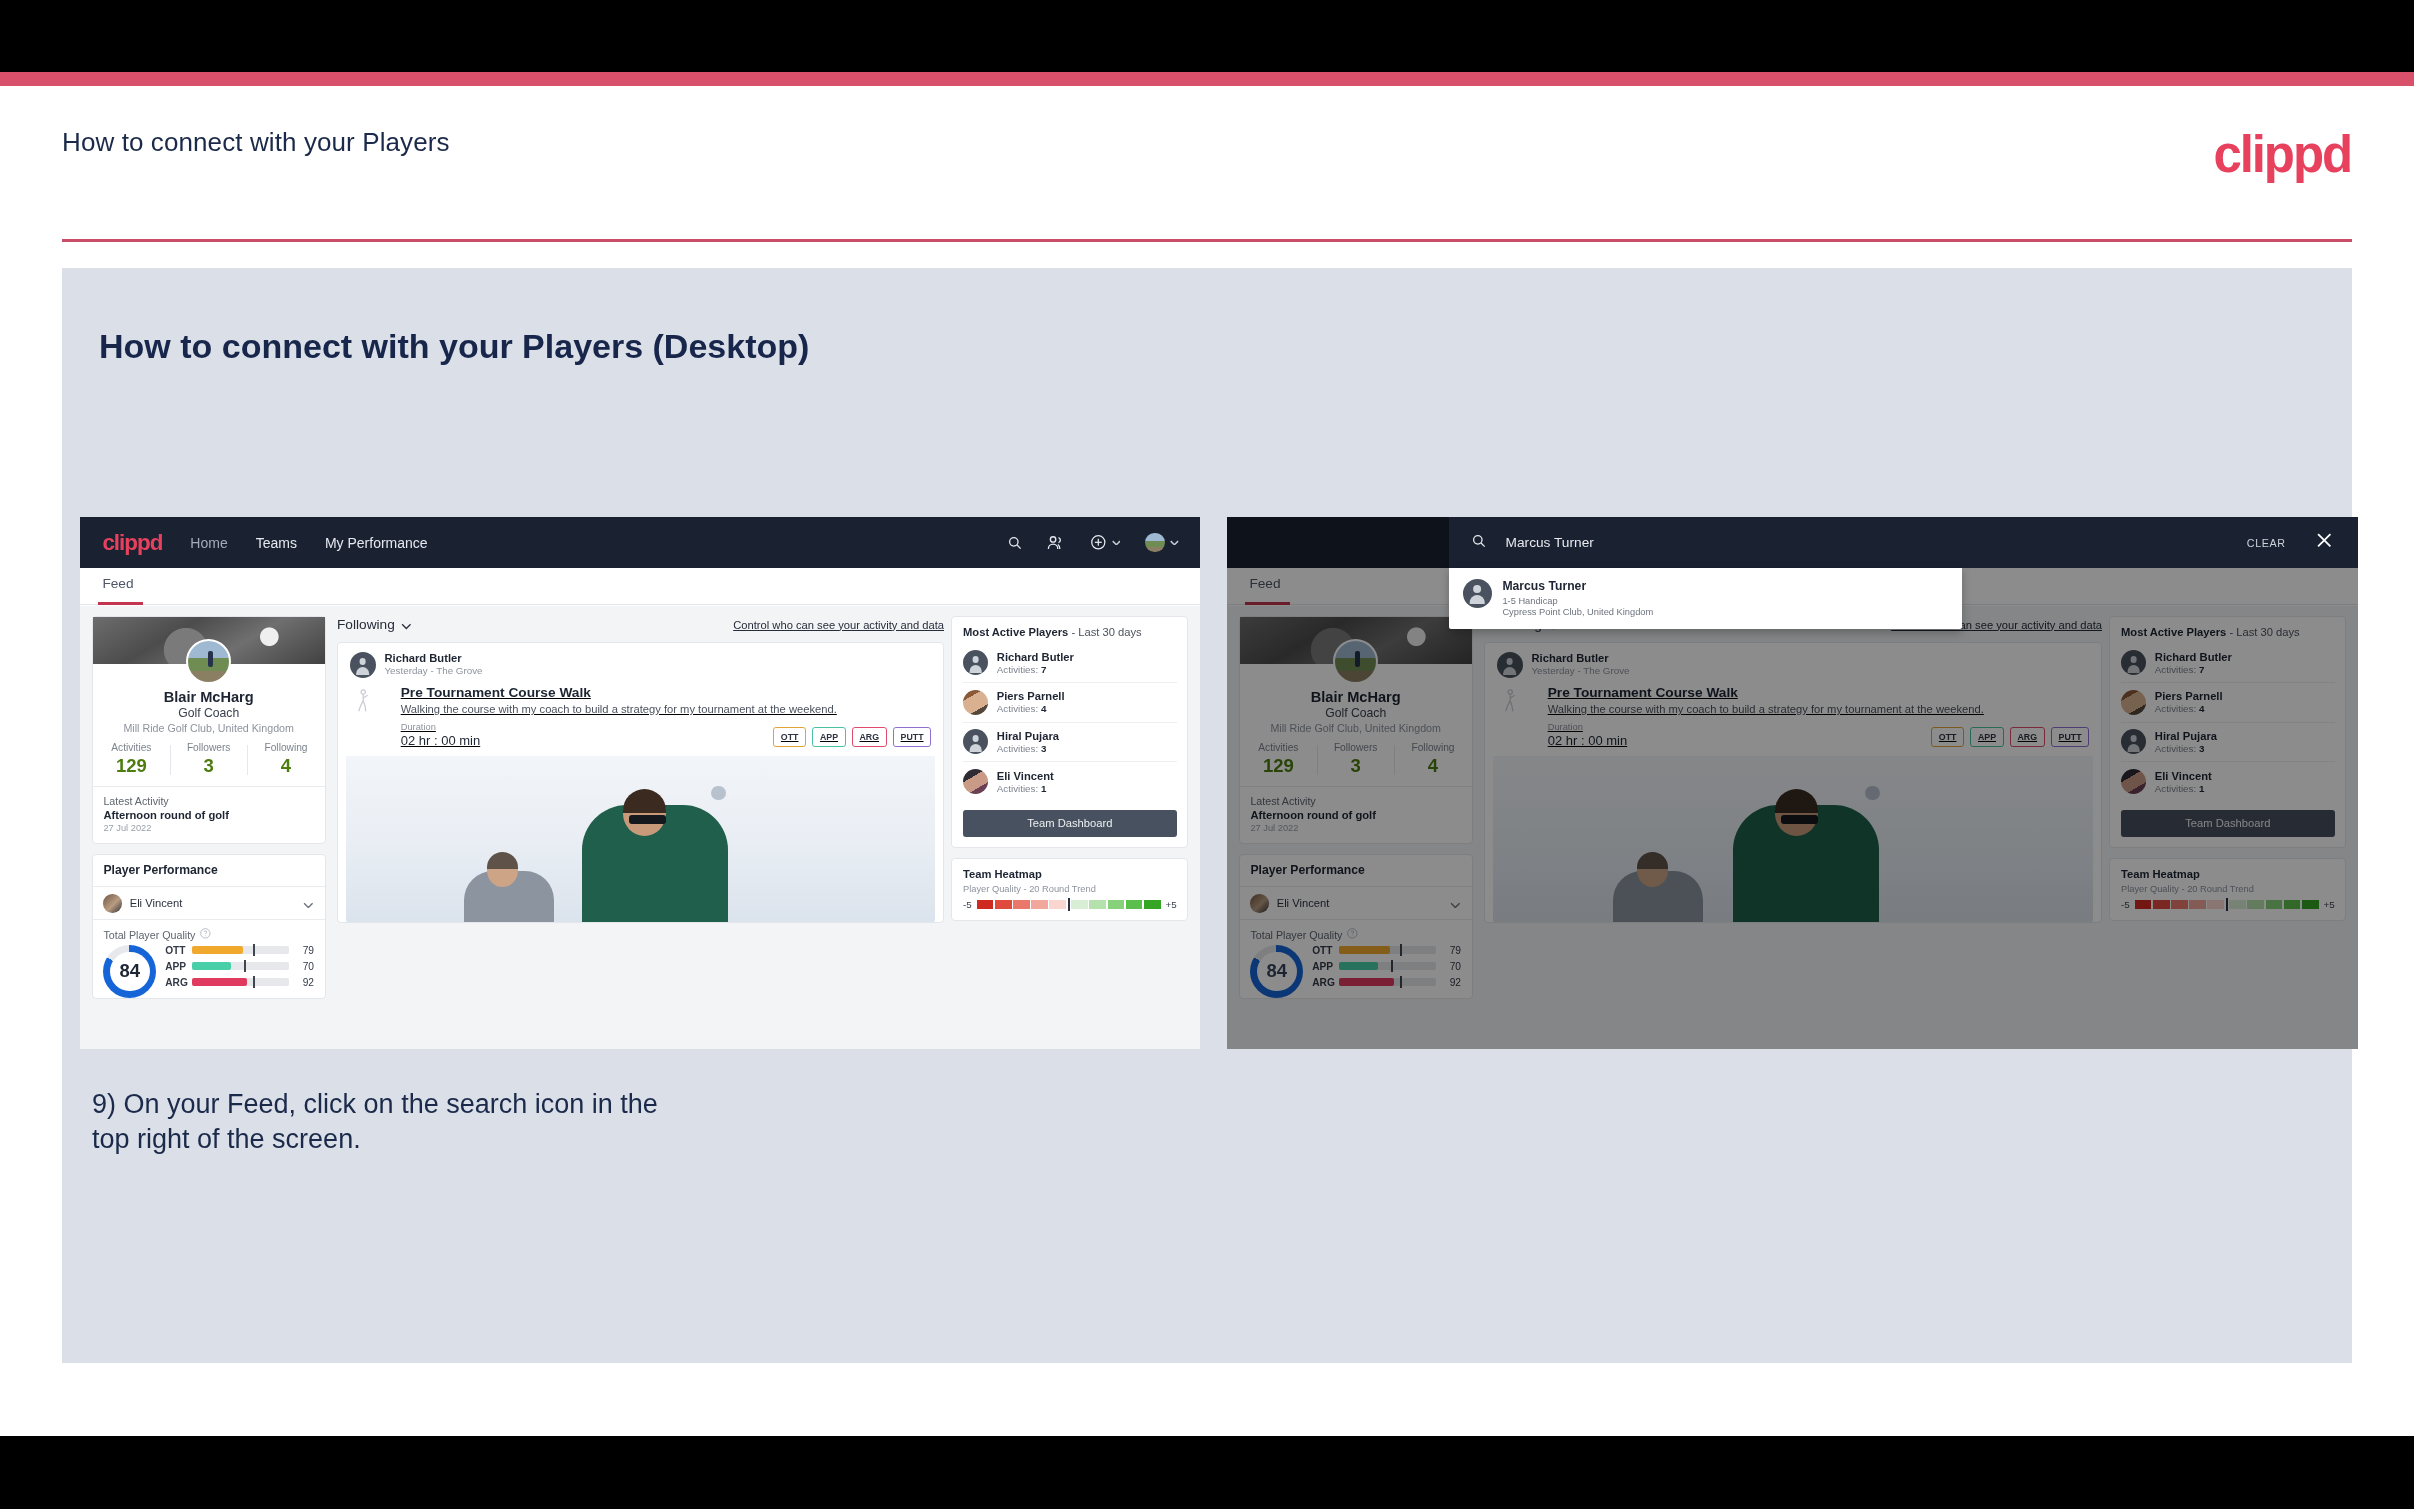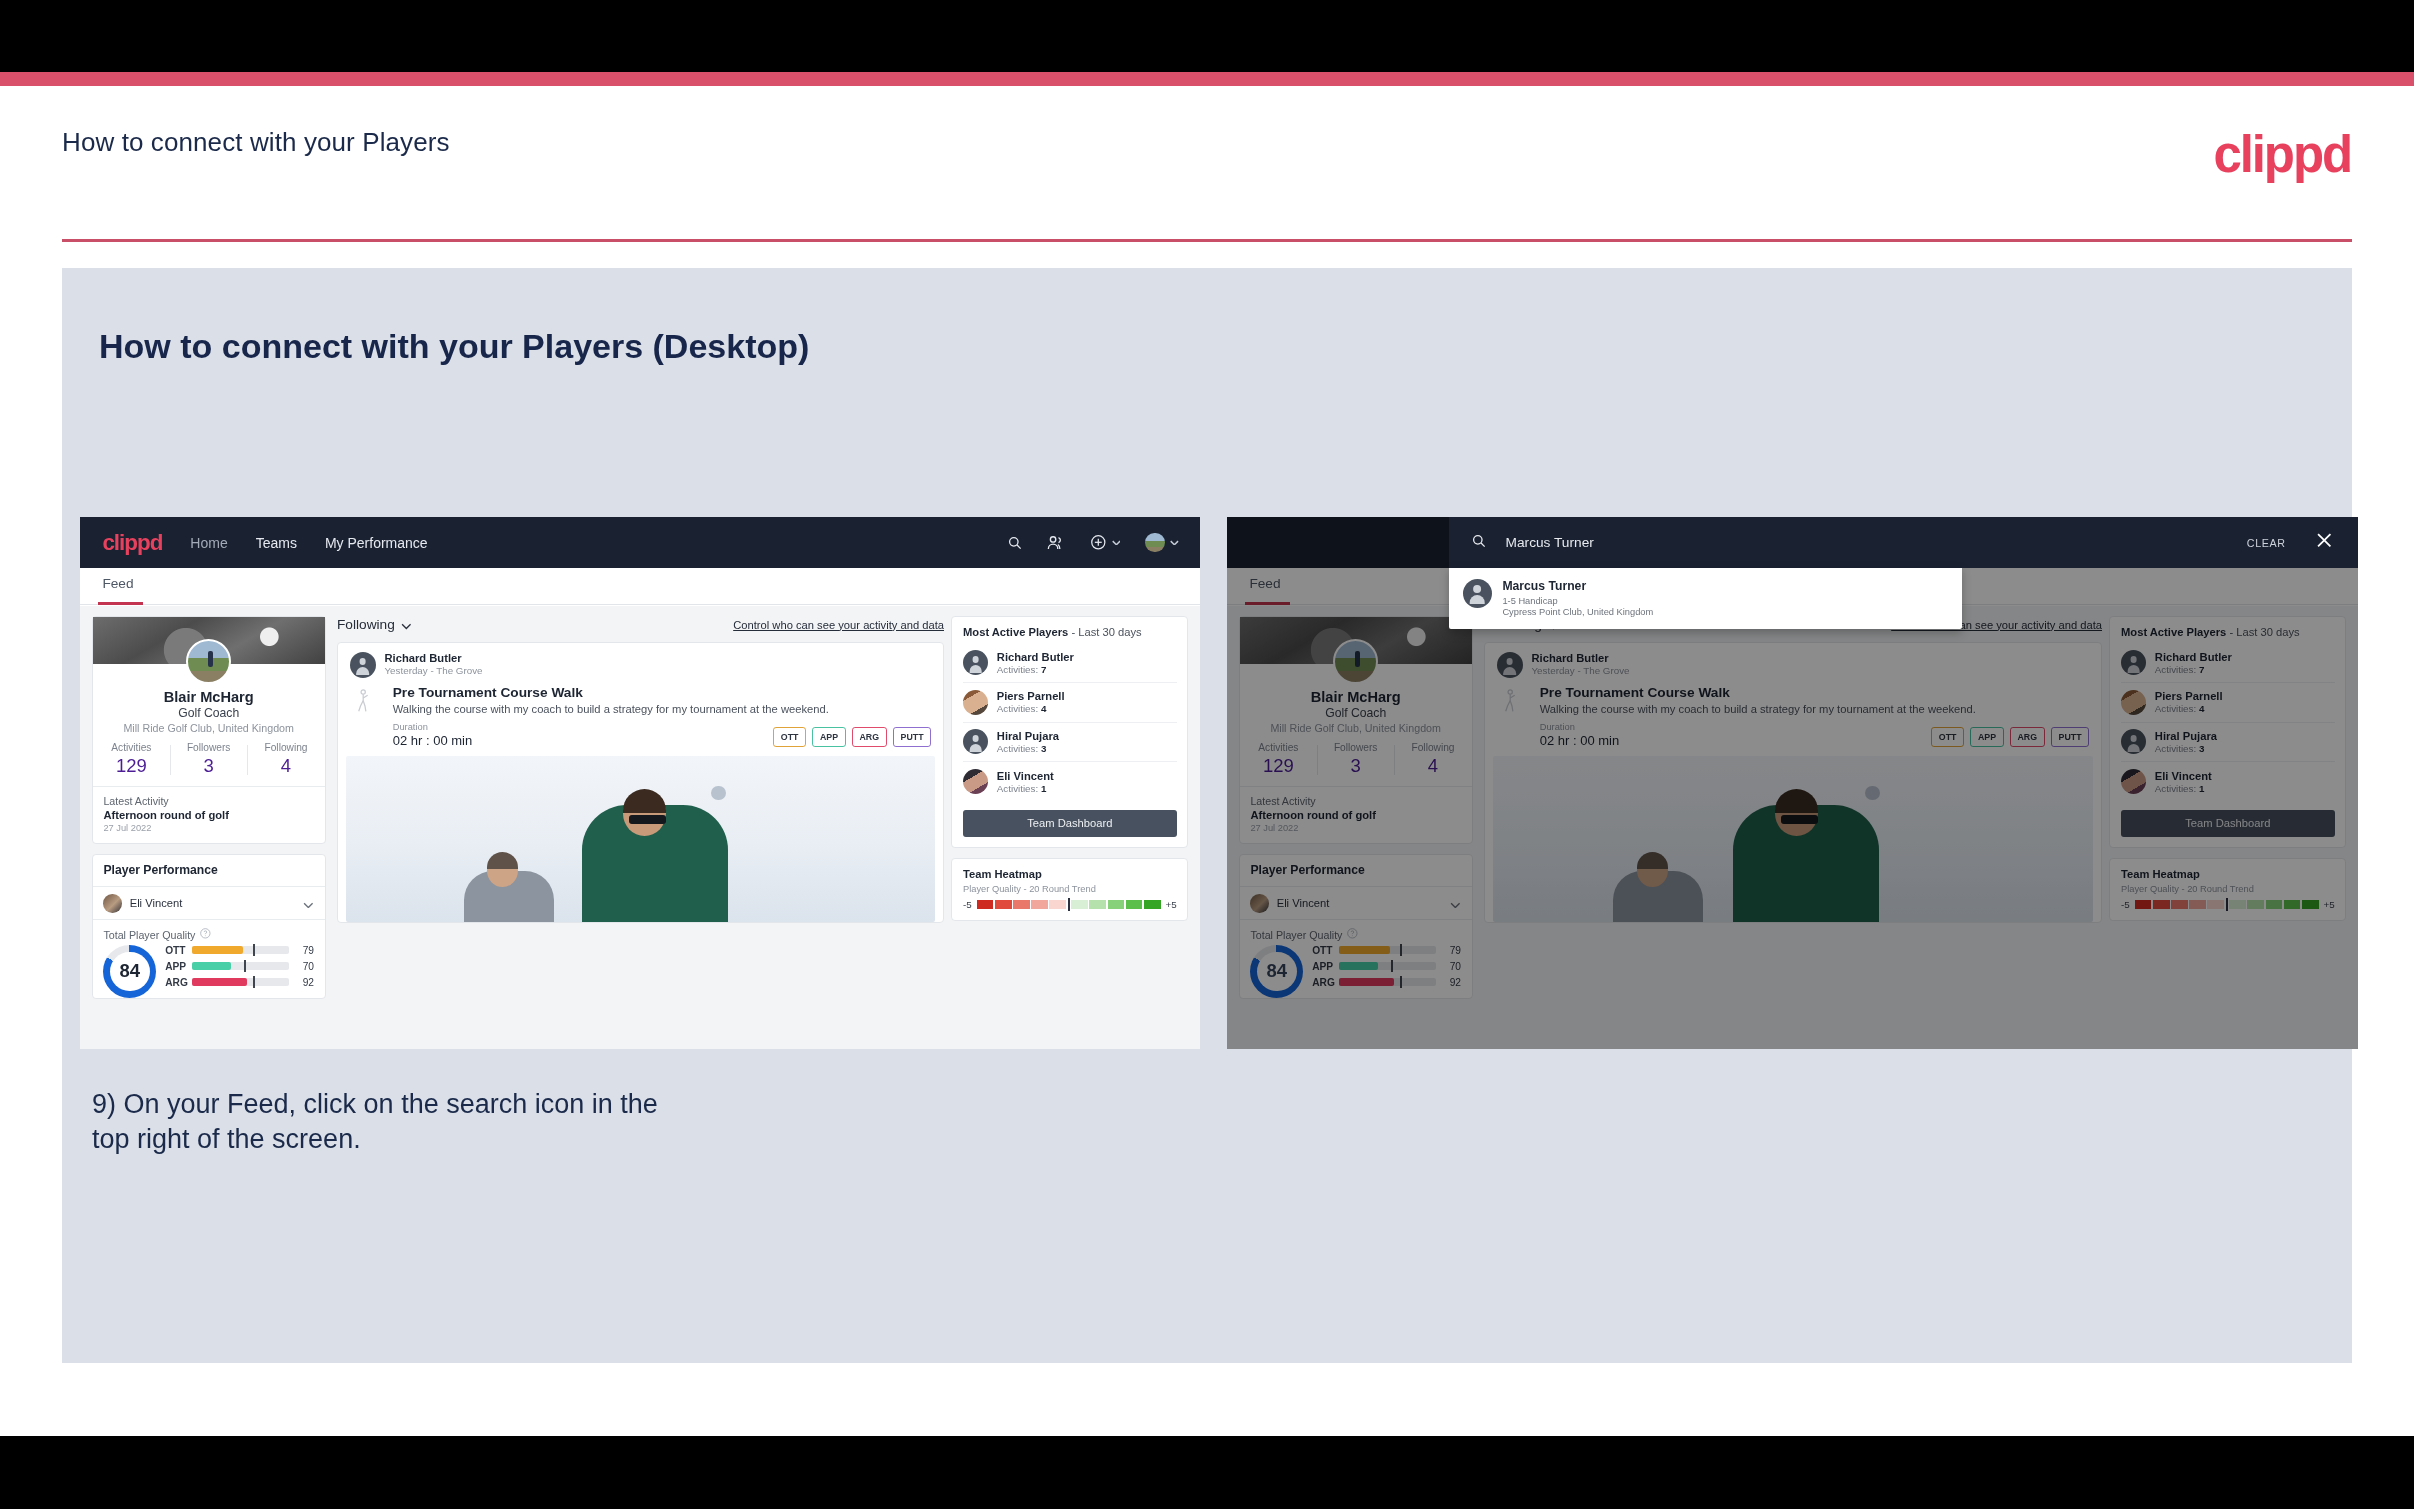--- a/index.html
+++ b/index.html
@@ -118,21 +118,21 @@
   .pc-name { text-align:center; font-size:14.6px; font-weight:bold; color:#1d2432; margin-top:4.9px; }
   .pc-role { text-align:center; font-size:12.2px; color:#39404d; margin-top:1px; }
   .pc-club { text-align:center; font-size:10.7px; color:#8d939d; margin-top:2px; }
 
   .stats { display:flex; margin-top:8.8px; padding-bottom:8.8px; }
   .stat { flex:1; text-align:center; position:relative; }
   .stat + .stat::before {
     content:""; position:absolute; left:0; top:2.9px; bottom:2.9px; width:1px; background:#e4e7eb;
   }
   .stat .lab { font-size:10.2px; color:#7d838e; }
-  .stat .val { font-size:18.5px; font-weight:normal; color:#4c1d95; margin-top:2px; }
+  .stat .val { font-size:18.5px; font-weight:bold; color:#4d7c0f; margin-top:2px; }
 
   .latest { border-top:1px solid #e9ecef; padding:7.8px 10.7px 9.8px; }
   .latest .l1 { font-size:10.7px; color:#5e656f; }
   .latest .l2 { font-size:11.2px; font-weight:bold; color:#1d2432; margin-top:2px; }
   .latest .l3 { font-size:9.3px; color:#9aa0aa; margin-top:2px; }
 
   .perf-head { padding:8.8px 10.7px; font-size:12.2px; font-weight:bold; color:#1d2432; border-bottom:1px solid #e9ecef; }
   .perf-sel { display:flex; align-items:center; padding:6.8px 10.7px; border-bottom:1px solid #e9ecef; }
   .perf-sel .mini-av {
     width:18.5px; height:18.5px; border-radius:50%; margin-right:7.8px;
@@ -179,21 +179,21 @@
   .pav .pb { position:absolute; left:50%; top:14.6px; width:13.7px; height:7.8px; border-radius:6.8px 6.8px 0 0; background:#cfd4da; transform:translateX(-50%); }
   .post-top .who { margin-left:8.8px; }
   .post-top .wn { font-size:11.2px; font-weight:bold; color:#1d2432; }
   .post-top .ws { font-size:9.8px; color:#8d939d; margin-top:1px; }
 
   .post-mid { display:flex; padding:3.9px 11.7px 0; }
   .swing-ic {
     width:26px; height:33px; flex:none; display:flex; align-items:center; justify-content:center;
     color:#c9ccd2;
   }
-  .post-body { margin-left:17px; flex:1; }
+  .post-body { margin-left:25px; flex:1;text-decoration:underline; }
   .post-title { font-size:13.7px; font-weight:bold; color:#1d2432; }
   .post-desc { font-size:11.2px; color:#4b525d; margin-top:2.9px; }
   .dur-row { display:flex; align-items:flex-end; margin-top:6.8px; }
   .dur .dl { font-size:9.3px; color:#8d939d; }
   .dur .dv { font-size:13px; color:#1d2432; margin-top:1px; }
   .chips { margin-left:auto; display:flex; gap:5.9px; padding-bottom:1px; }
   .chip {
     font-size:8.8px; font-weight:bold; padding:3.9px 6.8px; border-radius:2.9px; background:#fff;
   }
   .chip.ott  { border:1px solid #e0a33a; color:#2e3440; }

